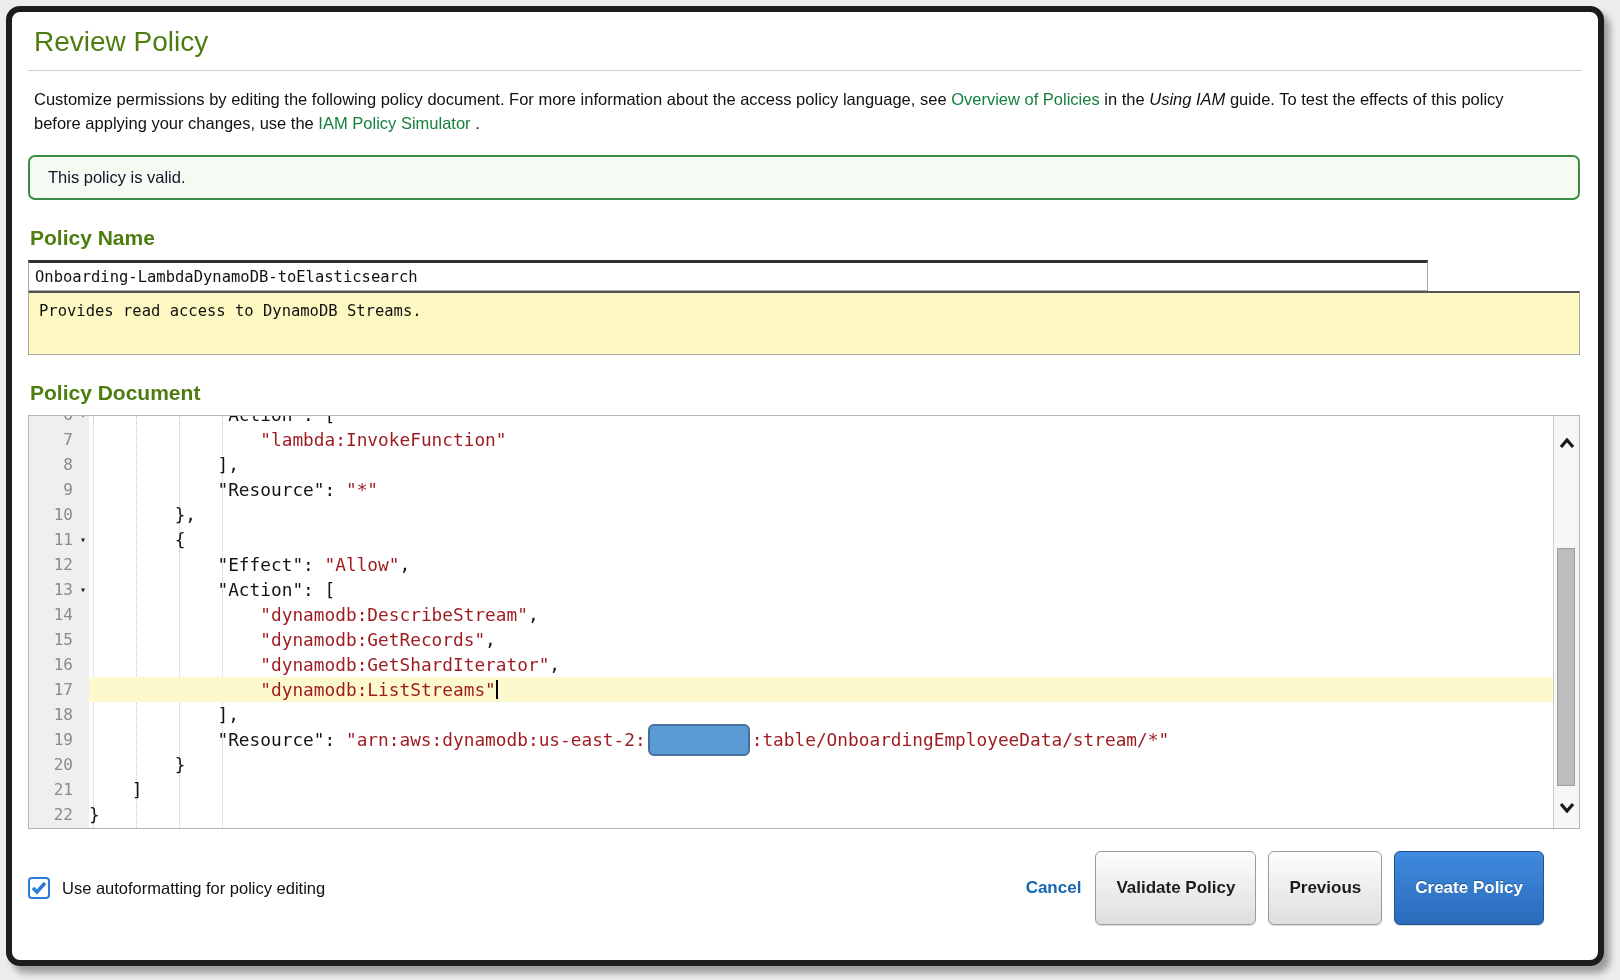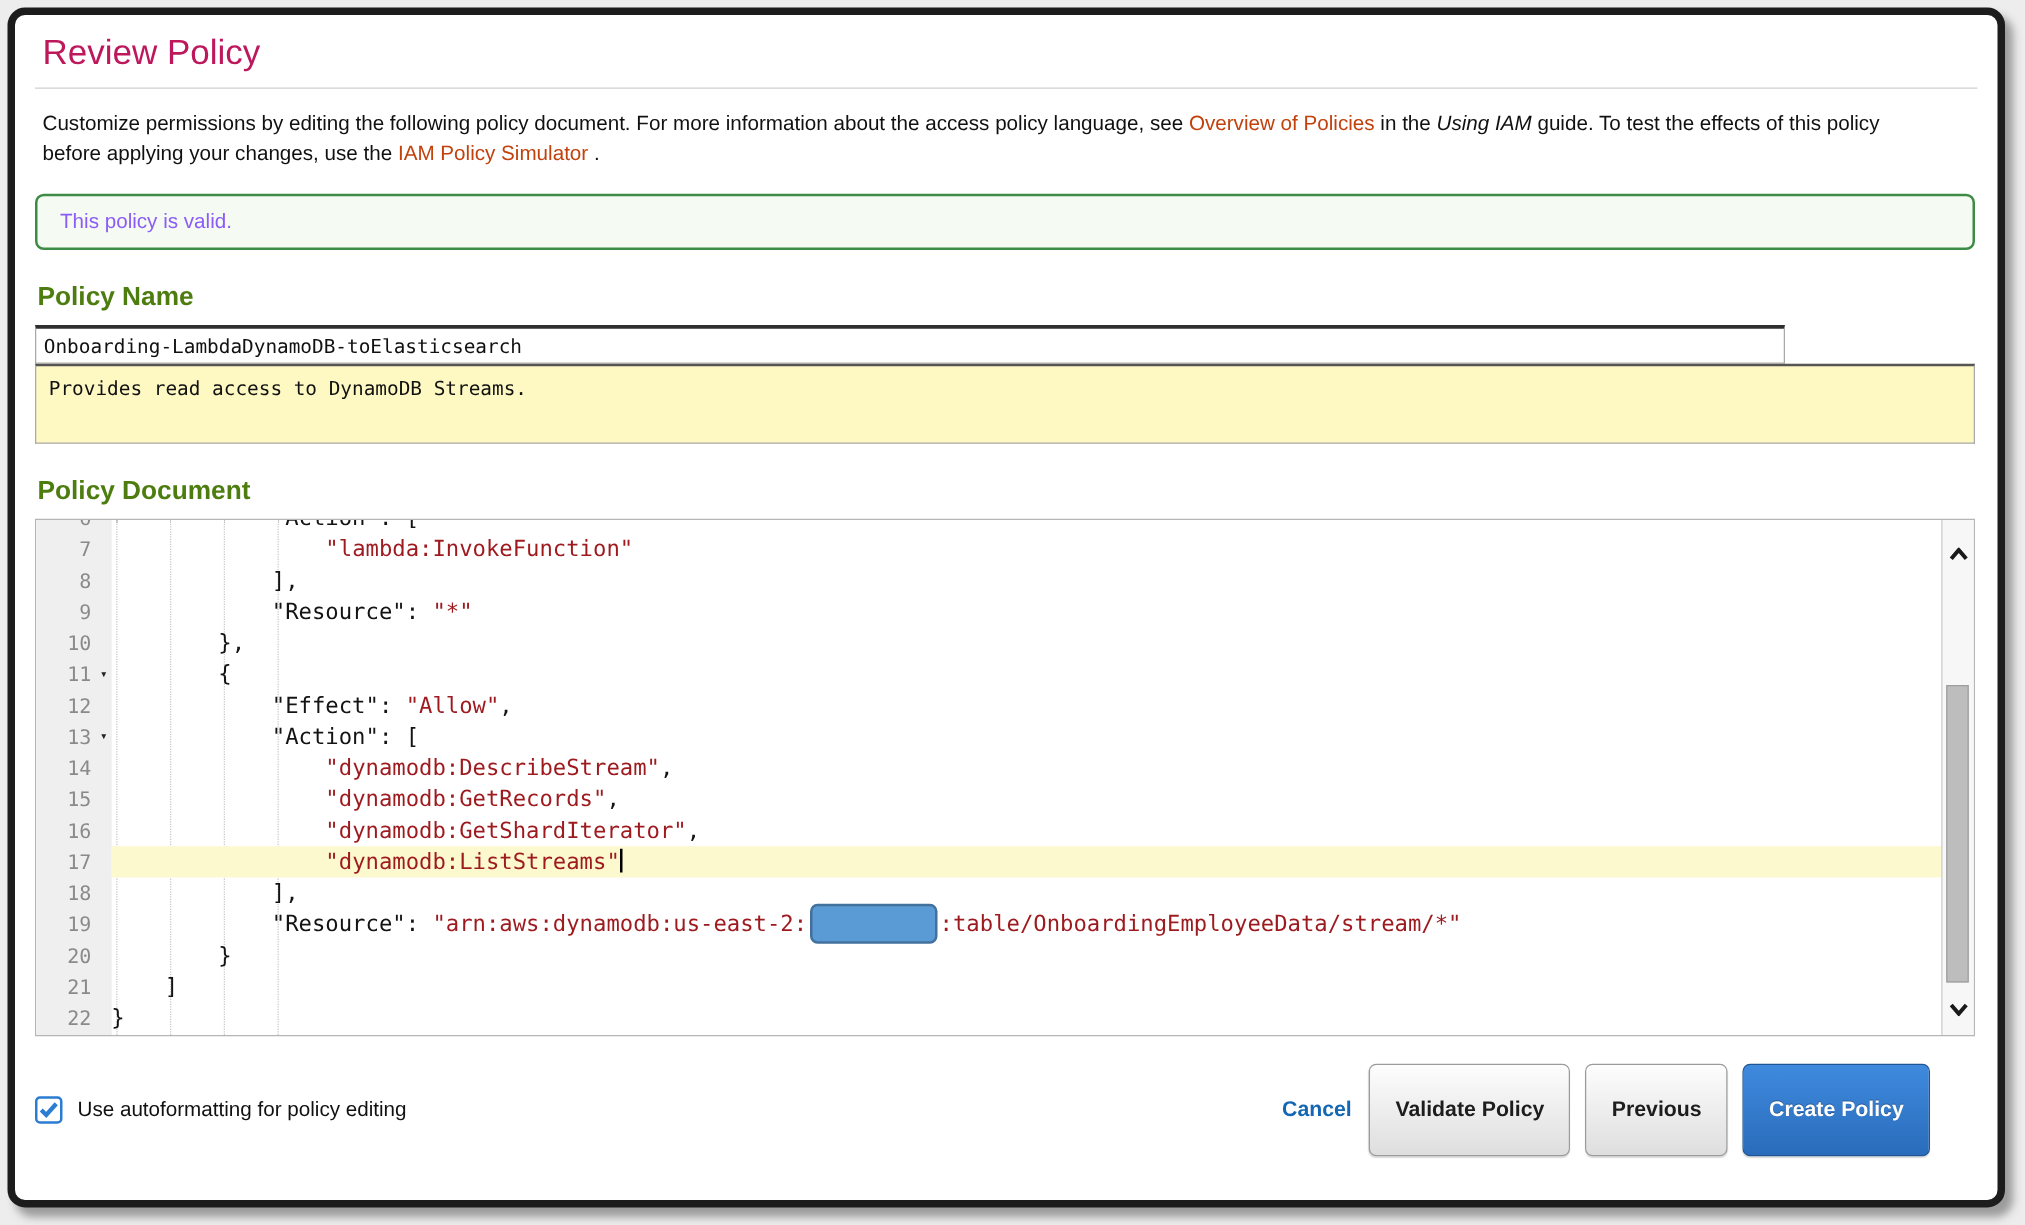--- a/index.html
+++ b/index.html
@@ -8,32 +8,32 @@
 
   .frame {
     position:absolute; left:6px; top:6px; width:1598px; height:960px;
     background:#fff; border:6px solid #1c1c1c; border-radius:14px;
     box-shadow: 6px 7px 7px rgba(110,110,110,.65);
     overflow:hidden;
   }
   .content { padding:10px 16px 0 16px; }
 
   
-  .page-title { font-size:28px; font-weight:400; color:#be185d; margin:4px 0 12px 6px; }
+  .page-title { font-size:28px; font-weight:400; color:#4d7c0f; margin:4px 0 12px 6px; }
   .title-rule { border:none; border-top:1px solid #cfcfcf; margin:0 0 16px 0; }
   .intro { font-size:16.5px; line-height:24px; color:#111; margin:2px 0 0 6px; width:1510px; }
-  .intro a { color:#c2410c; text-decoration:none; cursor:pointer; }
+  .intro a { color:#15803d; text-decoration:none; cursor:pointer; }
   .intro i { font-style:italic; }
 
   
   .banner {
     margin:20px 0 0 0; width:1552px; height:45px;
     background:#f5fbf2; border:2px solid #3d8b45; border-radius:7px;
     display:flex; align-items:center; padding-left:18px;
-    font-size:16.5px; color:#8b5cf6;
+    font-size:16.5px; color:#0f172a;
   }
 
   .field-label { font-size:21px; font-weight:bold; color:#4d7c0f; margin:26px 0 10px 2px; }
 
   .name-input {
     display:block; width:1400px; height:31px;
     font-family:"DejaVu Sans Mono", monospace; font-size:15.5px; color:#111;
     border:1px solid #a9a9a9; border-top:3px solid #2f2f2f;
     padding:4px 6px; background:#fff; outline:none;
   }

